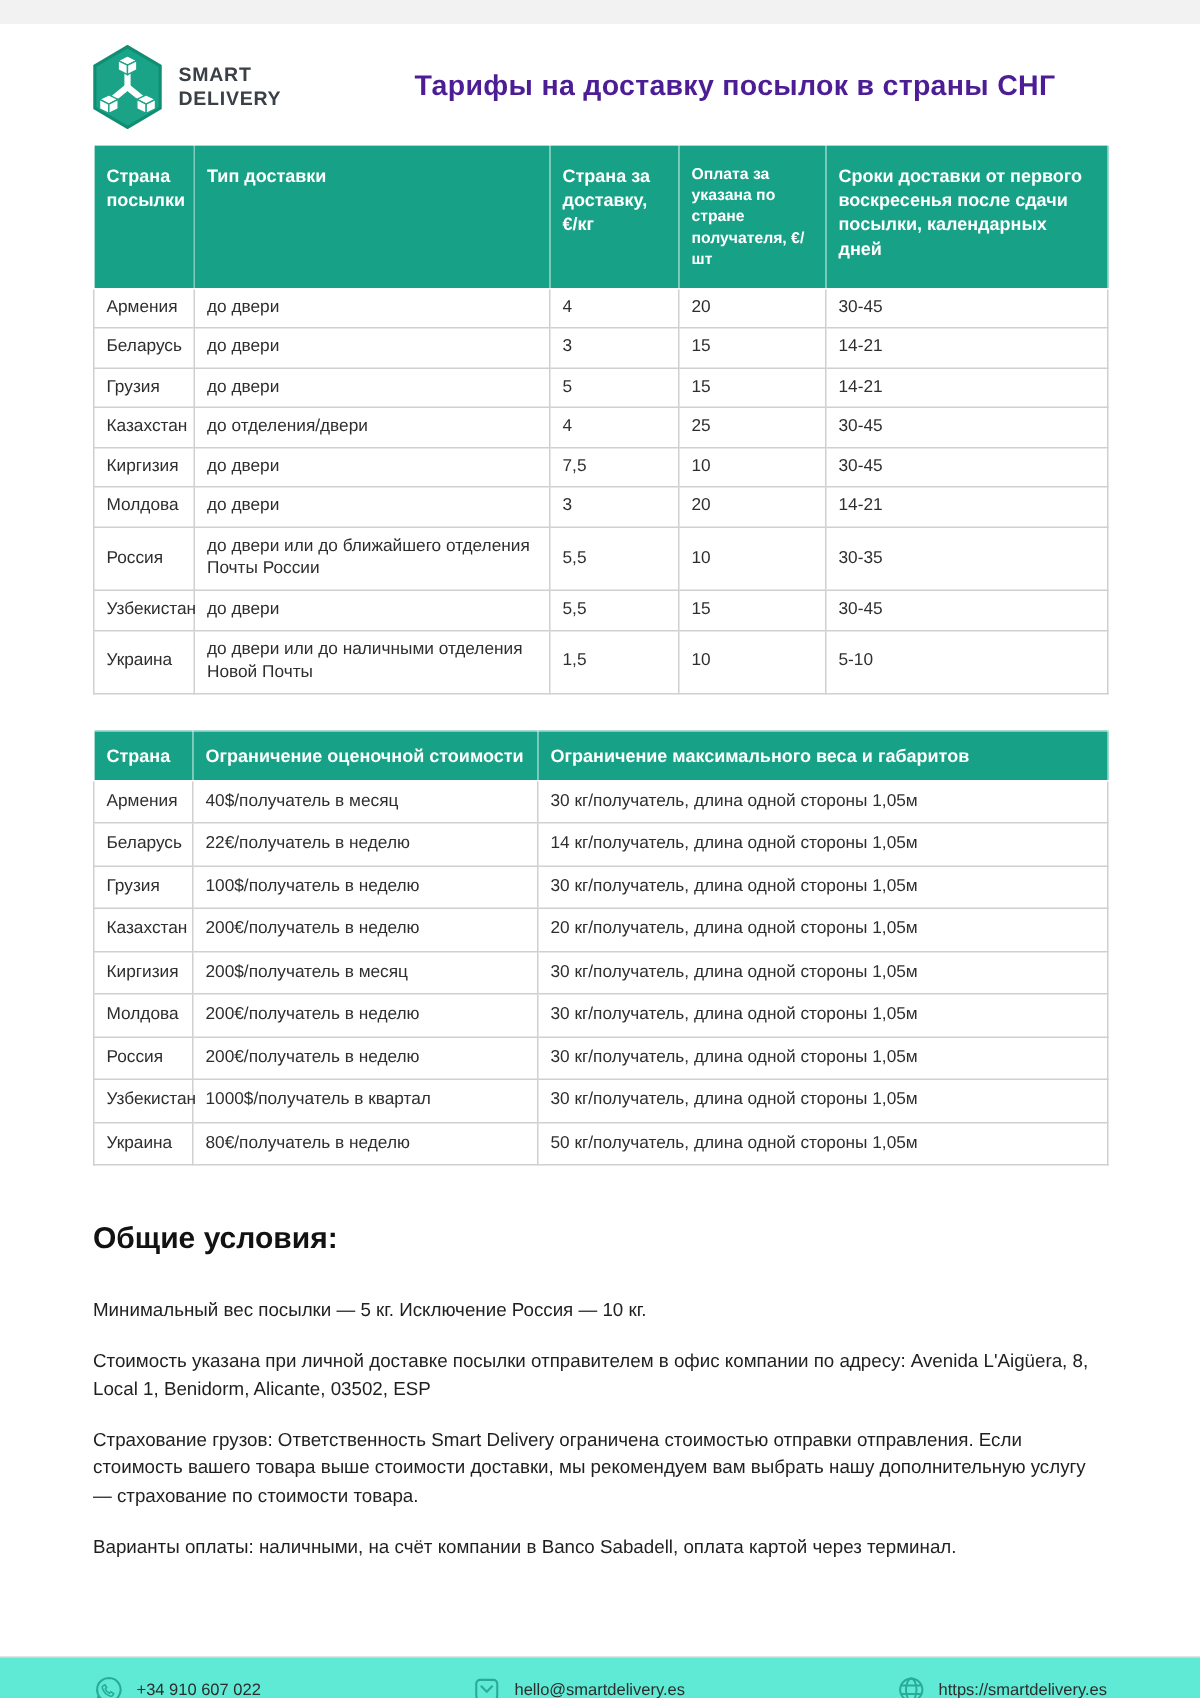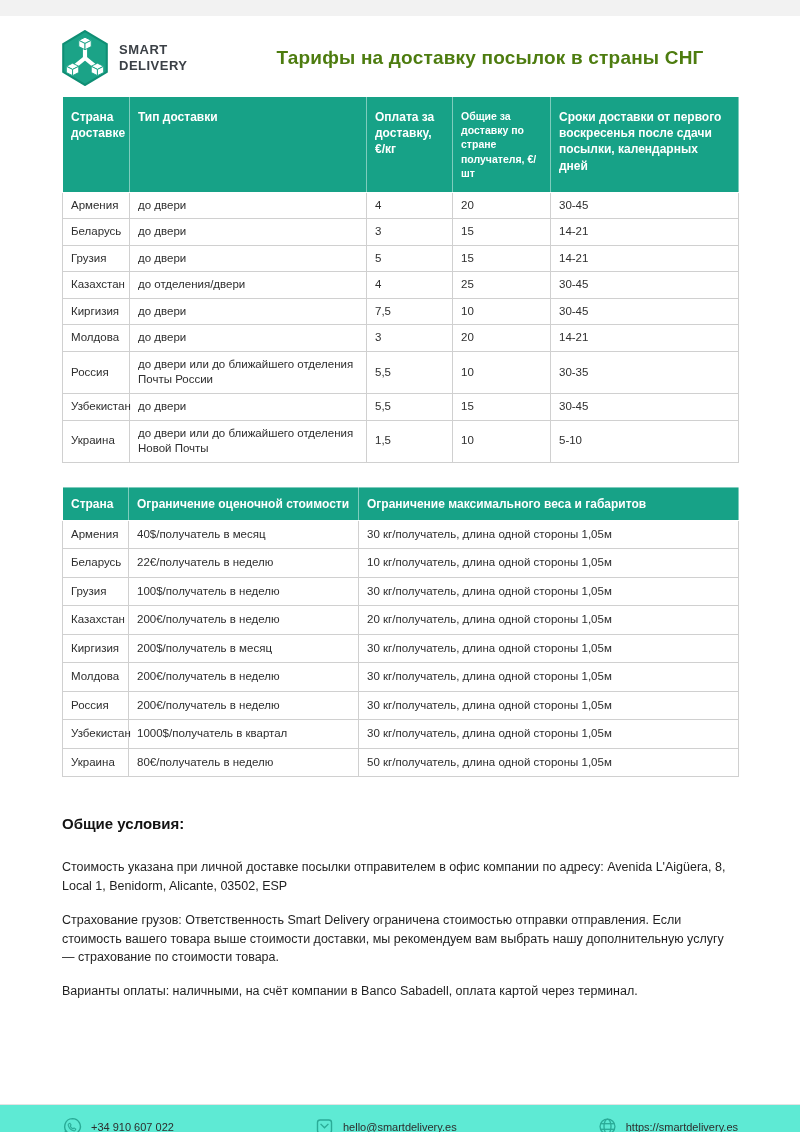--- a/index.html
+++ b/index.html
@@ -5,41 +5,41 @@
   * { margin:0; padding:0; box-sizing:border-box; }
   html,body { background:#f2f2f2; }
   .page {
     width:800px; height:1132px; margin:16px auto; background:#ffffff;
     font-family:"Liberation Sans", sans-serif; position:relative; overflow:hidden;
   }
   
   .header { display:flex; align-items:center; padding:12px 60px 0 60px; height:72px; }
   .logo { display:flex; align-items:center; gap:9px; width:180px; }
   .brand-text { font-weight:bold; color:#3b4046; font-size:13px; line-height:1.25; letter-spacing:0.5px; }
-  .page-title { flex:1; text-align:center; font-size:19px; font-weight:bold; color:#4d7c0f; letter-spacing:0.2px; }
+  .page-title { flex:1; text-align:center; font-size:19px; font-weight:bold; color:#4c1d95; letter-spacing:0.2px; }
   
   .content { padding:0 62px; }
   table { width:100%; border-collapse:collapse; table-layout:fixed; }
   .rates-table { margin-top:8px; }
   .limits-table { margin-top:24px; }
   th {
     background:#17a287; color:#ffffff; text-align:left; vertical-align:top;
     font-size:12px; font-weight:bold; line-height:1.35; padding:12px 8px;
     border:1px solid rgba(255,255,255,0.45);
   }
   .limits-table th { padding:8px 8px; }
   th.small { font-size:10.5px; }
   td {
     font-size:11.5px; color:#2e2e2e; line-height:1.35; padding:5px 8px;
     border:1px solid #d0d0d0; vertical-align:middle; background:#ffffff;
   }
   .limits-table td { padding:6px 8px; }
   
   .conditions { margin-top:38px; }
-  .conditions-heading { font-size:15px; font-weight:bold; color:#121212; }
+  .conditions-heading { font-size:20px; font-weight:bold; color:#121212; }
   .conditions p { font-size:12.5px; color:#1f1f1f; line-height:1.5; margin-top:15px; }
   .conditions p:first-of-type { margin-top:26px; }
   
   .footer {
     position:absolute; left:0; right:0; bottom:0; height:44px;
     border-top:1px solid #e3e3e3; background:#5eead4;
     display:flex; align-items:center; justify-content:space-between; padding:0 62px;
   }
   .footer-item { display:flex; align-items:center; gap:8px; font-size:11px; color:#2d2d2d; }
   .footer-item svg { flex:0 0 auto; }
@@ -90,24 +90,24 @@
     <table class="rates-table">
       <colgroup>
         <col style="width:67px">
           <col style="width:237px">
           <col style="width:86px">
           <col style="width:98px">
           <col style="width:188px">
       </colgroup>
       <thead>
           <tr>
-            <th>Страна доставке</th>
+            <th>Страна посылки</th>
             <th>Тип доставки</th>
-            <th>Оплата за доставку, €/кг</th>
-            <th class="small">Общие за доставку по стране получателя, €/шт</th>
+            <th>Страна за доставку, €/кг</th>
+            <th class="small">Оплата за указана по стране получателя, €/шт</th>
             <th>Сроки доставки от первого воскресенья после сдачи посылки, календарных дней</th>
           </tr>
         </thead>
       <tbody>
           <tr>
             <td>Армения</td>
             <td>до двери</td>
             <td>4</td>
             <td>20</td>
             <td>30-45</td>
@@ -156,21 +156,21 @@
           </tr>
           <tr>
             <td>Узбекистан</td>
             <td>до двери</td>
             <td>5,5</td>
             <td>15</td>
             <td>30-45</td>
           </tr>
           <tr>
             <td>Украина</td>
-            <td>до двери или до ближайшего отделения Новой Почты</td>
+            <td>до двери или до наличными отделения Новой Почты</td>
             <td>1,5</td>
             <td>10</td>
             <td>5-10</td>
           </tr>
         </tbody>
     </table>
 
     <table class="limits-table">
       <colgroup>
         <col style="width:66px">
@@ -186,21 +186,21 @@
         </thead>
       <tbody>
           <tr>
             <td>Армения</td>
             <td>40$/получатель в месяц</td>
             <td>30 кг/получатель, длина одной стороны 1,05м</td>
           </tr>
           <tr>
             <td>Беларусь</td>
             <td>22€/получатель в неделю</td>
-            <td>10 кг/получатель, длина одной стороны 1,05м</td>
+            <td>14 кг/получатель, длина одной стороны 1,05м</td>
           </tr>
           <tr>
             <td>Грузия</td>
             <td>100$/получатель в неделю</td>
             <td>30 кг/получатель, длина одной стороны 1,05м</td>
           </tr>
           <tr>
             <td>Казахстан</td>
             <td>200€/получатель в неделю</td>
             <td>20 кг/получатель, длина одной стороны 1,05м</td>
@@ -228,20 +228,21 @@
           <tr>
             <td>Украина</td>
             <td>80€/получатель в неделю</td>
             <td>50 кг/получатель, длина одной стороны 1,05м</td>
           </tr>
         </tbody>
     </table>
 
     <div class="conditions">
       <div class="conditions-heading">Общие условия:</div>
+      <p>Минимальный вес посылки — 5 кг. Исключение Россия — 10 кг.</p>
       <p>Стоимость указана при личной доставке посылки отправителем в офис компании по адресу: Avenida L'Aigüera, 8, Local 1, Benidorm, Alicante, 03502, ESP</p>
       <p>Страхование грузов: Ответственность Smart Delivery ограничена стоимостью отправки отправления. Если стоимость вашего товара выше стоимости доставки, мы рекомендуем вам выбрать нашу дополнительную услугу — страхование по стоимости товара.</p>
       <p>Варианты оплаты: наличными, на счёт компании в Banco Sabadell, оплата картой через терминал.</p>
     </div>
   </div>
 
   <div class="footer">
     <div class="footer-item">
       <svg width="21" height="21" viewBox="0 0 24 24" fill="none" stroke="#2aab97" stroke-width="1.6">
         <path d="M12 3a9 9 0 1 1-7.8 13.5L3 21l4.6-1.2A9 9 0 0 1 12 3z"></path>

